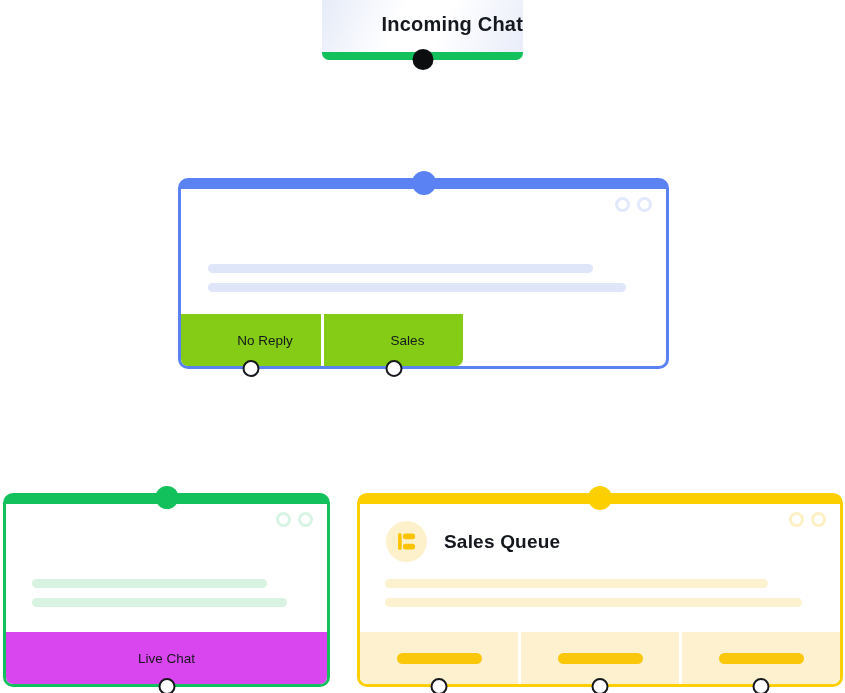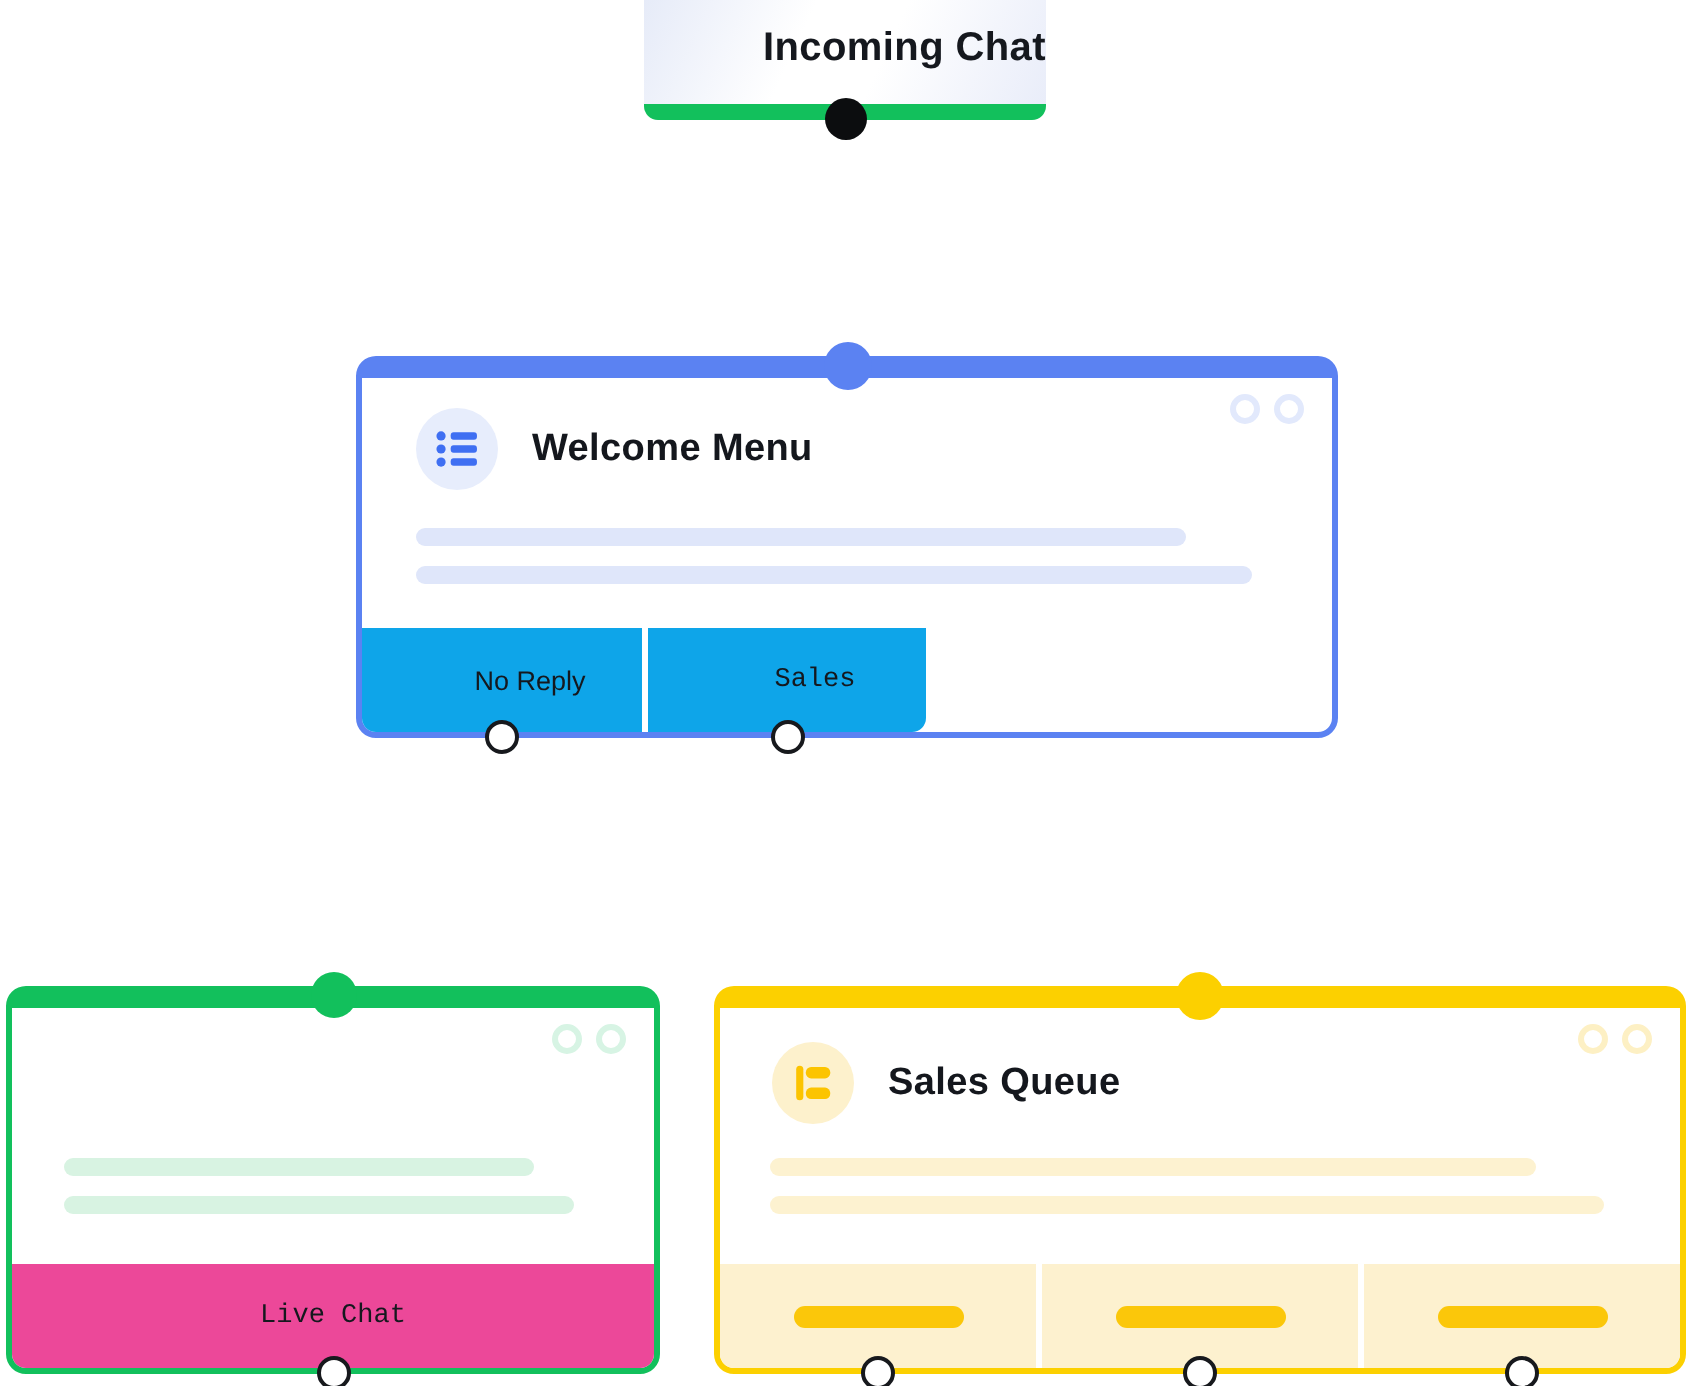--- a/index.html
+++ b/index.html
@@ -44,51 +44,51 @@
   .header { position: absolute; display: flex; align-items: center; gap: 17px; }
   .icon-circle { width: 41px; height: 41px; border-radius: 50%; display: flex; align-items: center; justify-content: center; }
   .title { font-size: 19px; font-weight: 700; letter-spacing: .2px; color: #14171d; white-space: nowrap; }
   .bar { position: absolute; height: 9px; border-radius: 5px; }
   .footer { position: absolute; left: 0; right: 0; bottom: 0; height: 52px; display: flex; gap: 3px; }
   .tab {
     display: flex; align-items: center; justify-content: center; position: relative;
     font-size: 13.5px; font-weight: 500; color: #15181e;
   }
   .tab:first-child { border-bottom-left-radius: 7px; }
-  .tab:last-child  { border-bottom-right-radius: 7px; font-family: Liberation Mono, monospace; }
+  .tab:last-child  { border-bottom-right-radius: 7px; }
   .handle {
     position: absolute; left: 50%; bottom: -11px; transform: translateX(-50%);
     width: 17px; height: 17px; border-radius: 50%;
     background: #ffffff; border: 2.6px solid #17191d; z-index: 4;
   }
 
   
   .node-welcome { left: 178px; top: 178px; width: 491px; height: 191px; border-color: #5b82f2; }
   .node-welcome .connector { background: #5b82f2; }
   .node-welcome .action-circle { border-color: #e2e9fc; }
   .node-welcome .header { left: 27px; top: 15px; }
   .node-welcome .icon-circle { background: #e7edfc; color: #3f6ff2; }
   .node-welcome .bar { background: #dfe6fa; left: 27px; }
   .node-welcome .bar.b1 { top: 75px; width: 385px; }
   .node-welcome .bar.b2 { top: 94px; width: 418px; }
-  .node-welcome .tab { background: #0ea5e9; padding-left: 28px; }
+  .node-welcome .tab { background: #84cc16; padding-left: 28px; }
   .node-welcome .tab.t1 { flex: 0 0 140px; }
   .node-welcome .tab.t2 { flex: 1 1 auto; }
   .node-welcome .tab.t3 { flex: 0 0 139px; }
 
   
   .node-ai { left: 3px; top: 493px; width: 327px; height: 194px; border-color: #12c05c; }
   .node-ai .connector { background: #12c05c; width: 23px; height: 23px; }
   .node-ai .action-circle { border-color: #d7f4e4; }
   .node-ai .header { left: 25px; top: 17px; }
   .node-ai .icon-circle { background: #e3f8ec; color: #12c05c; }
   .node-ai .bar { background: #d8f3e2; left: 26px; }
   .node-ai .bar.b1 { top: 75px; width: 235px; }
   .node-ai .bar.b2 { top: 94px; width: 255px; }
-  .node-ai .tab { background: #ec4899; flex: 1 1 0; }
+  .node-ai .tab { background: #d946ef; flex: 1 1 0; }
 
   
   .node-sales { left: 357px; top: 493px; width: 486px; height: 194px; border-color: #fcd000; padding-left: 43px; }
   .node-sales .connector { background: #fcd000; }
   .node-sales .action-circle { border-color: #fdf0c4; }
   .node-sales .header { left: 26px; top: 17px; }
   .node-sales .icon-circle { background: #fdf1cc; color: #fcc400; }
   .node-sales .bar { background: #fdf2d0; left: 25px; }
   .node-sales .bar.b1 { top: 75px; width: 383px; }
   .node-sales .bar.b2 { top: 94px; width: 417px; }
@@ -104,33 +104,20 @@
   <span class="in-title">Incoming Chat</span>
   <span class="in-bottom-bar"></span>
   <span class="in-dot"></span>
 </div>
 
 <div class="node flow-node node-welcome">
   <span class="connector"></span>
   <div class="actions">
     <span class="action-circle"></span>
     <span class="action-circle"></span>
-  </div>
-  <div class="header">
-    <span class="icon-circle">
-      <svg class="icon-svg" width="21" height="21" viewBox="0 0 20 20">
-        <circle cx="2.4" cy="3.8" r="2.2" fill="currentColor"></circle>
-        <circle cx="2.4" cy="10" r="2.2" fill="currentColor"></circle>
-        <circle cx="2.4" cy="16.2" r="2.2" fill="currentColor"></circle>
-        <rect x="7" y="2" width="12.5" height="3.6" rx="1.4" fill="currentColor"></rect>
-        <rect x="7" y="8.2" width="12.5" height="3.6" rx="1.4" fill="currentColor"></rect>
-        <rect x="7" y="14.4" width="12.5" height="3.6" rx="1.4" fill="currentColor"></rect>
-      </svg>
-    </span>
-    <span class="title">Welcome Menu</span>
   </div>
   <span class="bar b1"></span>
   <span class="bar b2"></span>
   <div class="footer">
     <div class="tab t1">
       <span>No Reply</span>
       <span class="handle"></span>
     </div>
     <div class="tab t3">
       <span>Sales</span>

